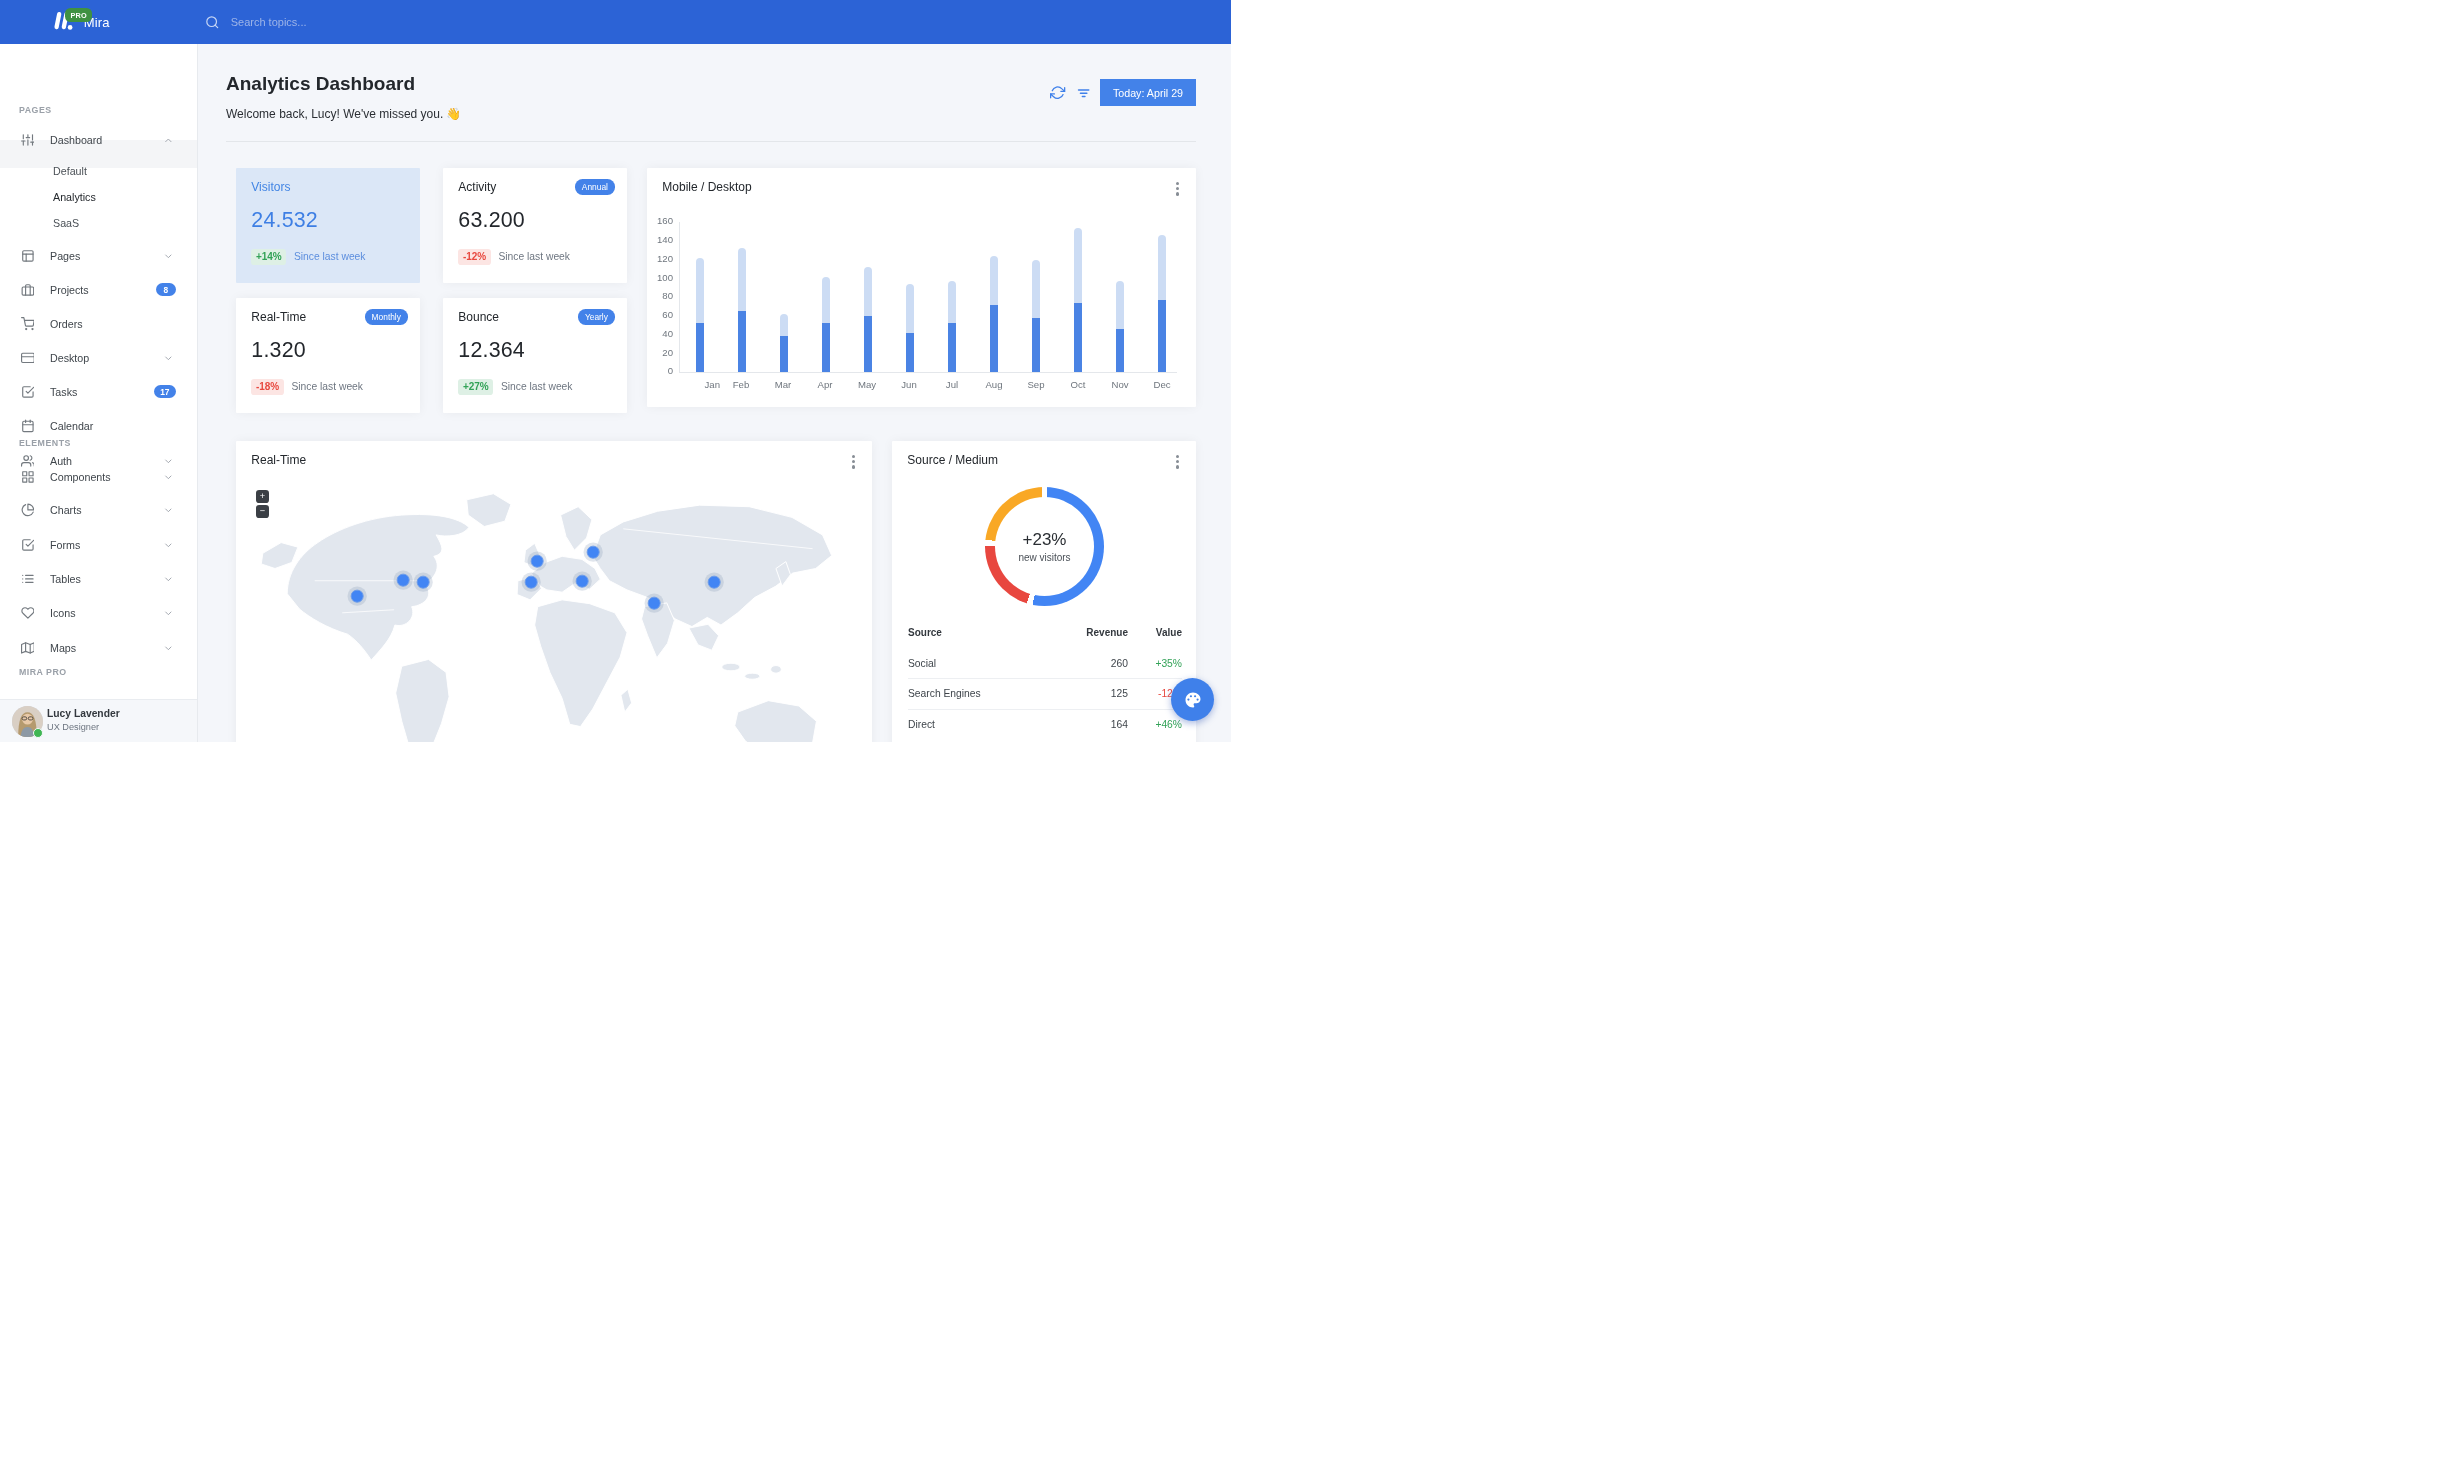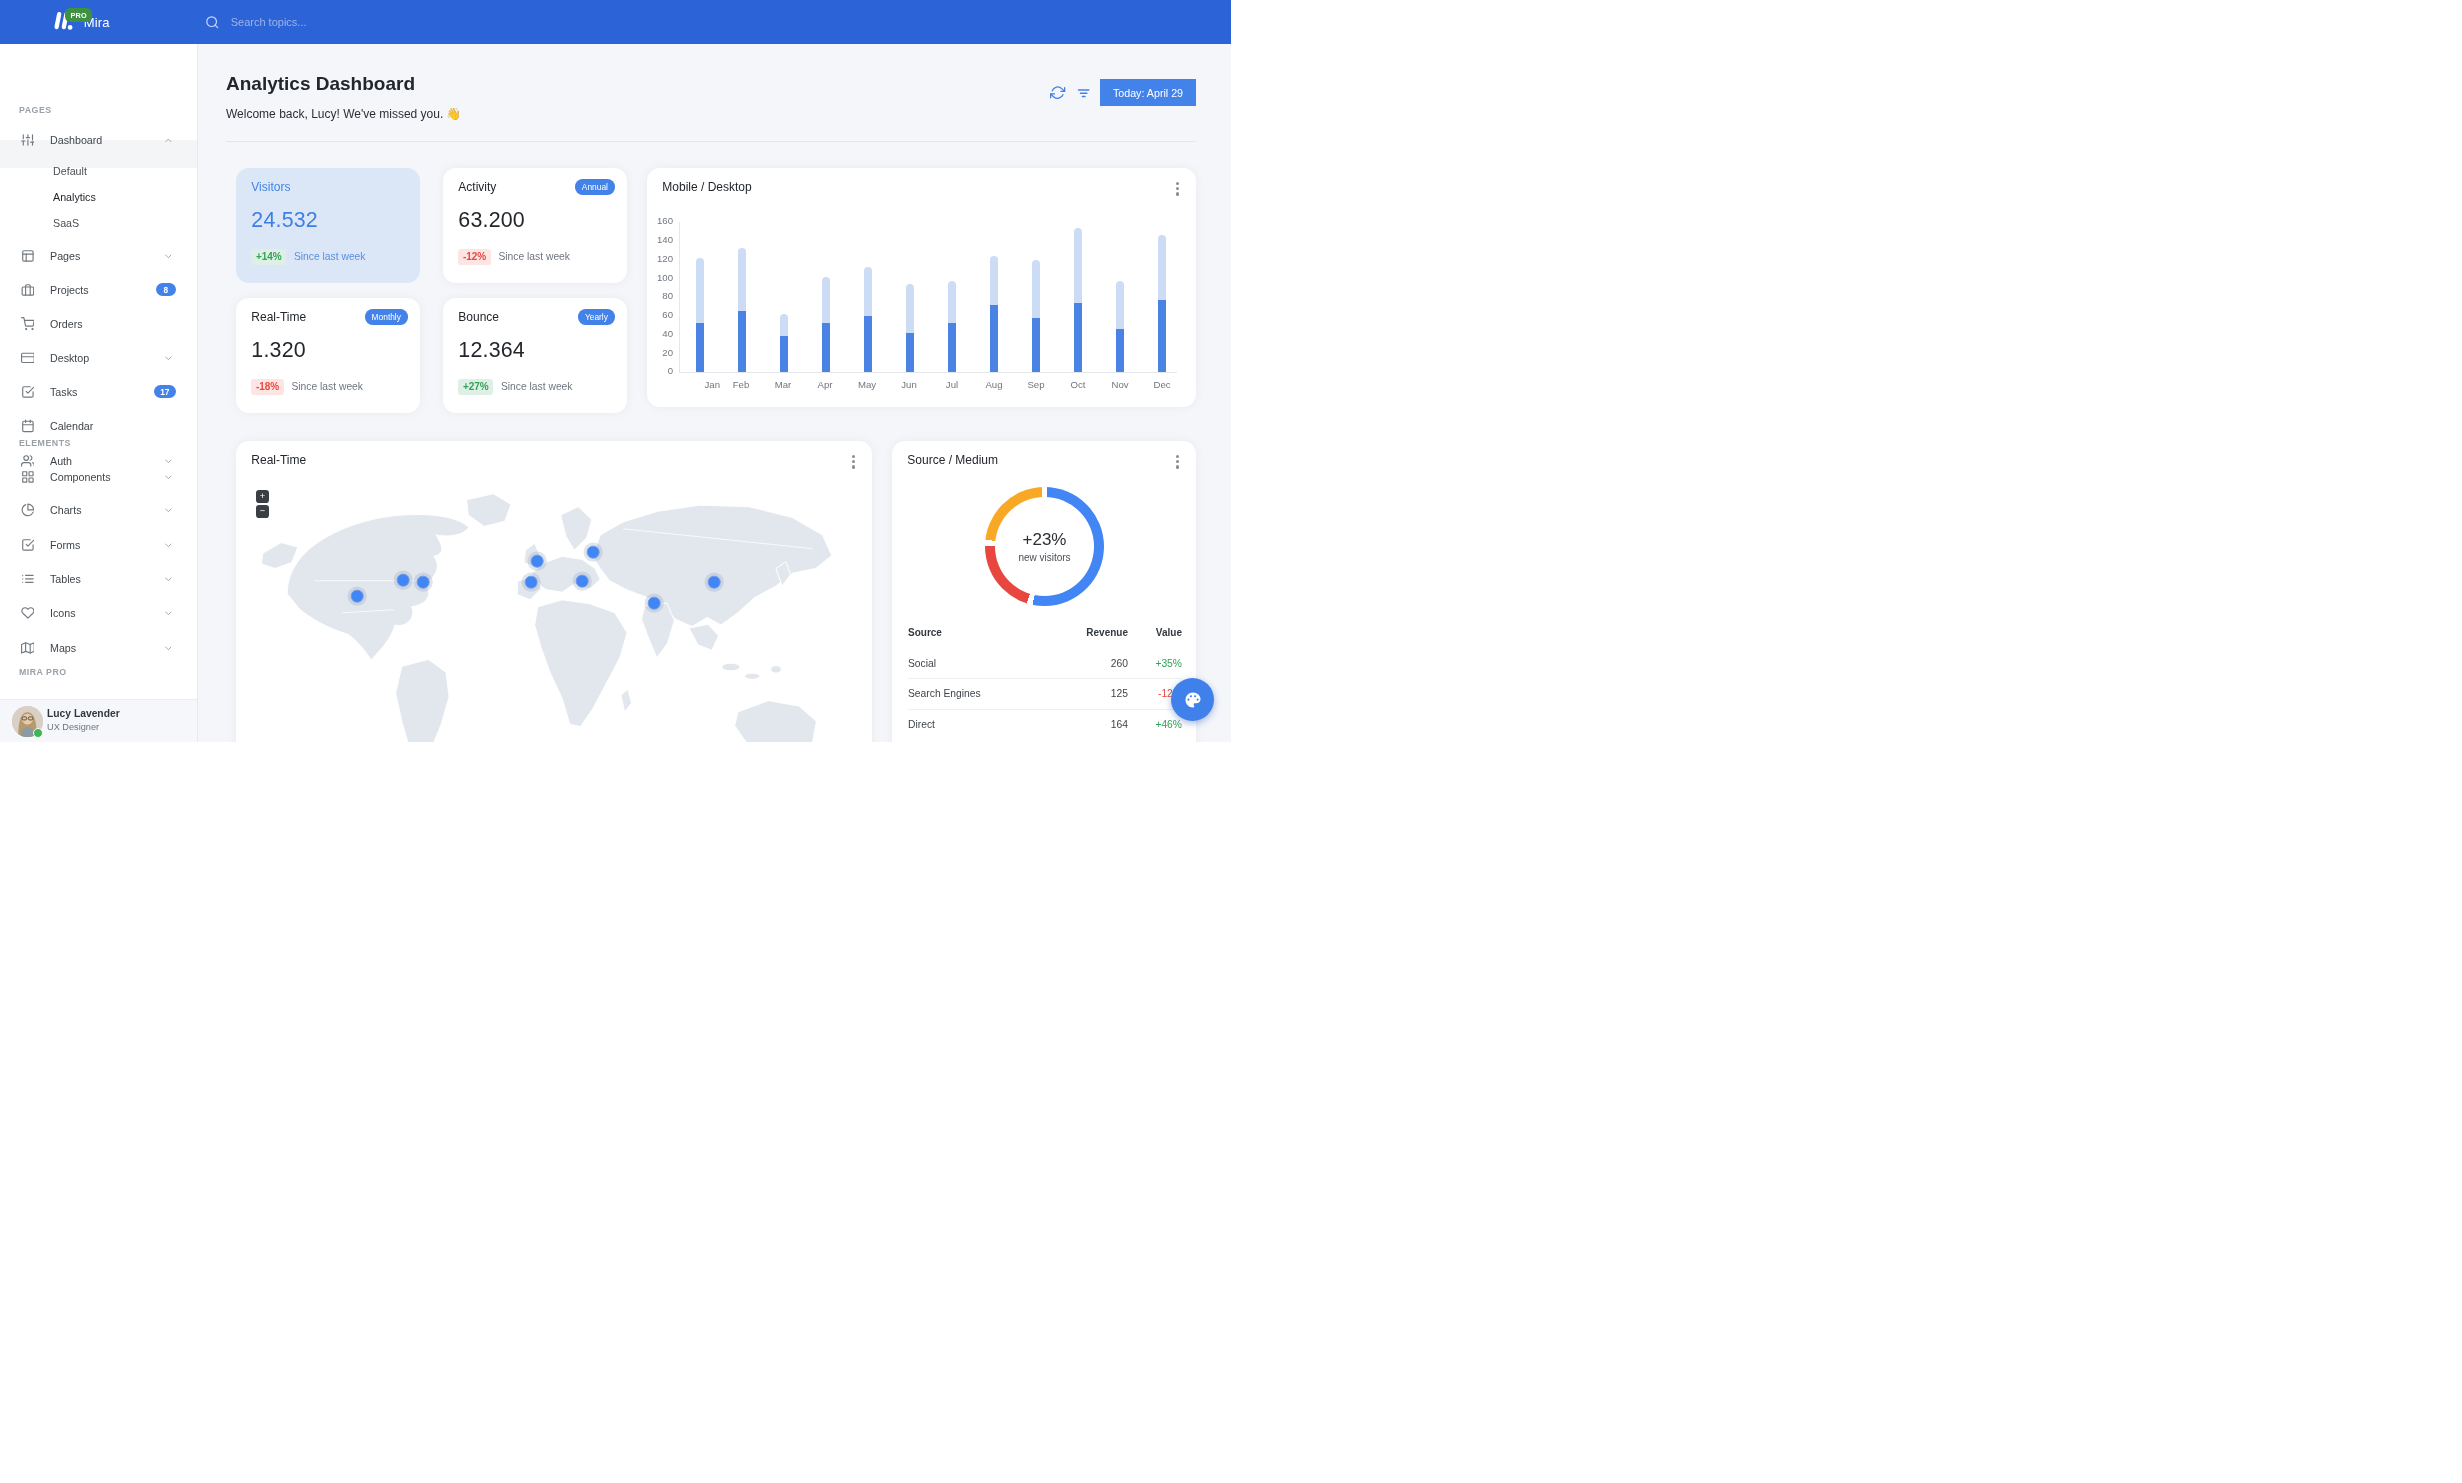--- a/index.html
+++ b/index.html
@@ -49,21 +49,21 @@
   
   .page-title{position:absolute;left:226px;top:73px;font-size:19px;font-weight:700;color:#23272c;}
   .page-subtitle{position:absolute;left:226px;top:107px;font-size:12px;color:#2b2f34;}
   .header-divider{position:absolute;left:226px;top:141px;width:970px;height:0.8px;background:#e3e6ea;}
   .hbtn-icon{position:absolute;top:83px;width:20px;height:20px;display:flex;align-items:center;justify-content:center;cursor:pointer;}
   .hbtn-icon svg{stroke:#3f80ea;}
   .today-btn{position:absolute;left:1100px;top:79px;width:96px;height:27px;background:#4382e9;border:none;border-radius:0;
     color:#fff;font-size:10.7px;font-weight:500;cursor:pointer;font-family:"Liberation Sans","DejaVu Sans",sans-serif;}
 
   
-  .card{position:absolute;background:#fff;border-radius:13px;box-shadow:0 0 10.7px rgba(33,37,41,.05);}
+  .card{position:absolute;background:#fff;border-radius:1px;box-shadow:0 0 10.7px rgba(33,37,41,.05);}
   .card-title{position:absolute;left:15.3px;top:12.2px;font-size:12px;font-weight:500;color:#23272c;}
   .kebab{position:absolute;right:15.3px;top:12.2px;display:flex;flex-direction:column;gap:2.3px;cursor:pointer;padding:1.5px;}
   .kebab i{width:3.1px;height:3.1px;border-radius:50%;background:#878d95;}
 
   
   .stat-value{position:absolute;left:15.3px;top:40px;font-size:21.4px;color:#23272c;letter-spacing:0.2px;}
   .stat-badge{position:absolute;right:12.2px;top:10.7px;background:#4382e9;color:#fff;font-size:8.4px;font-weight:500;
     padding:3.1px 6.9px;border-radius:7.6px;}
   .delta-row{position:absolute;left:15.3px;top:81px;display:flex;align-items:center;gap:7.6px;}
   .delta{font-size:10px;font-weight:700;padding:2.3px 4.6px;border-radius:3.1px;}

